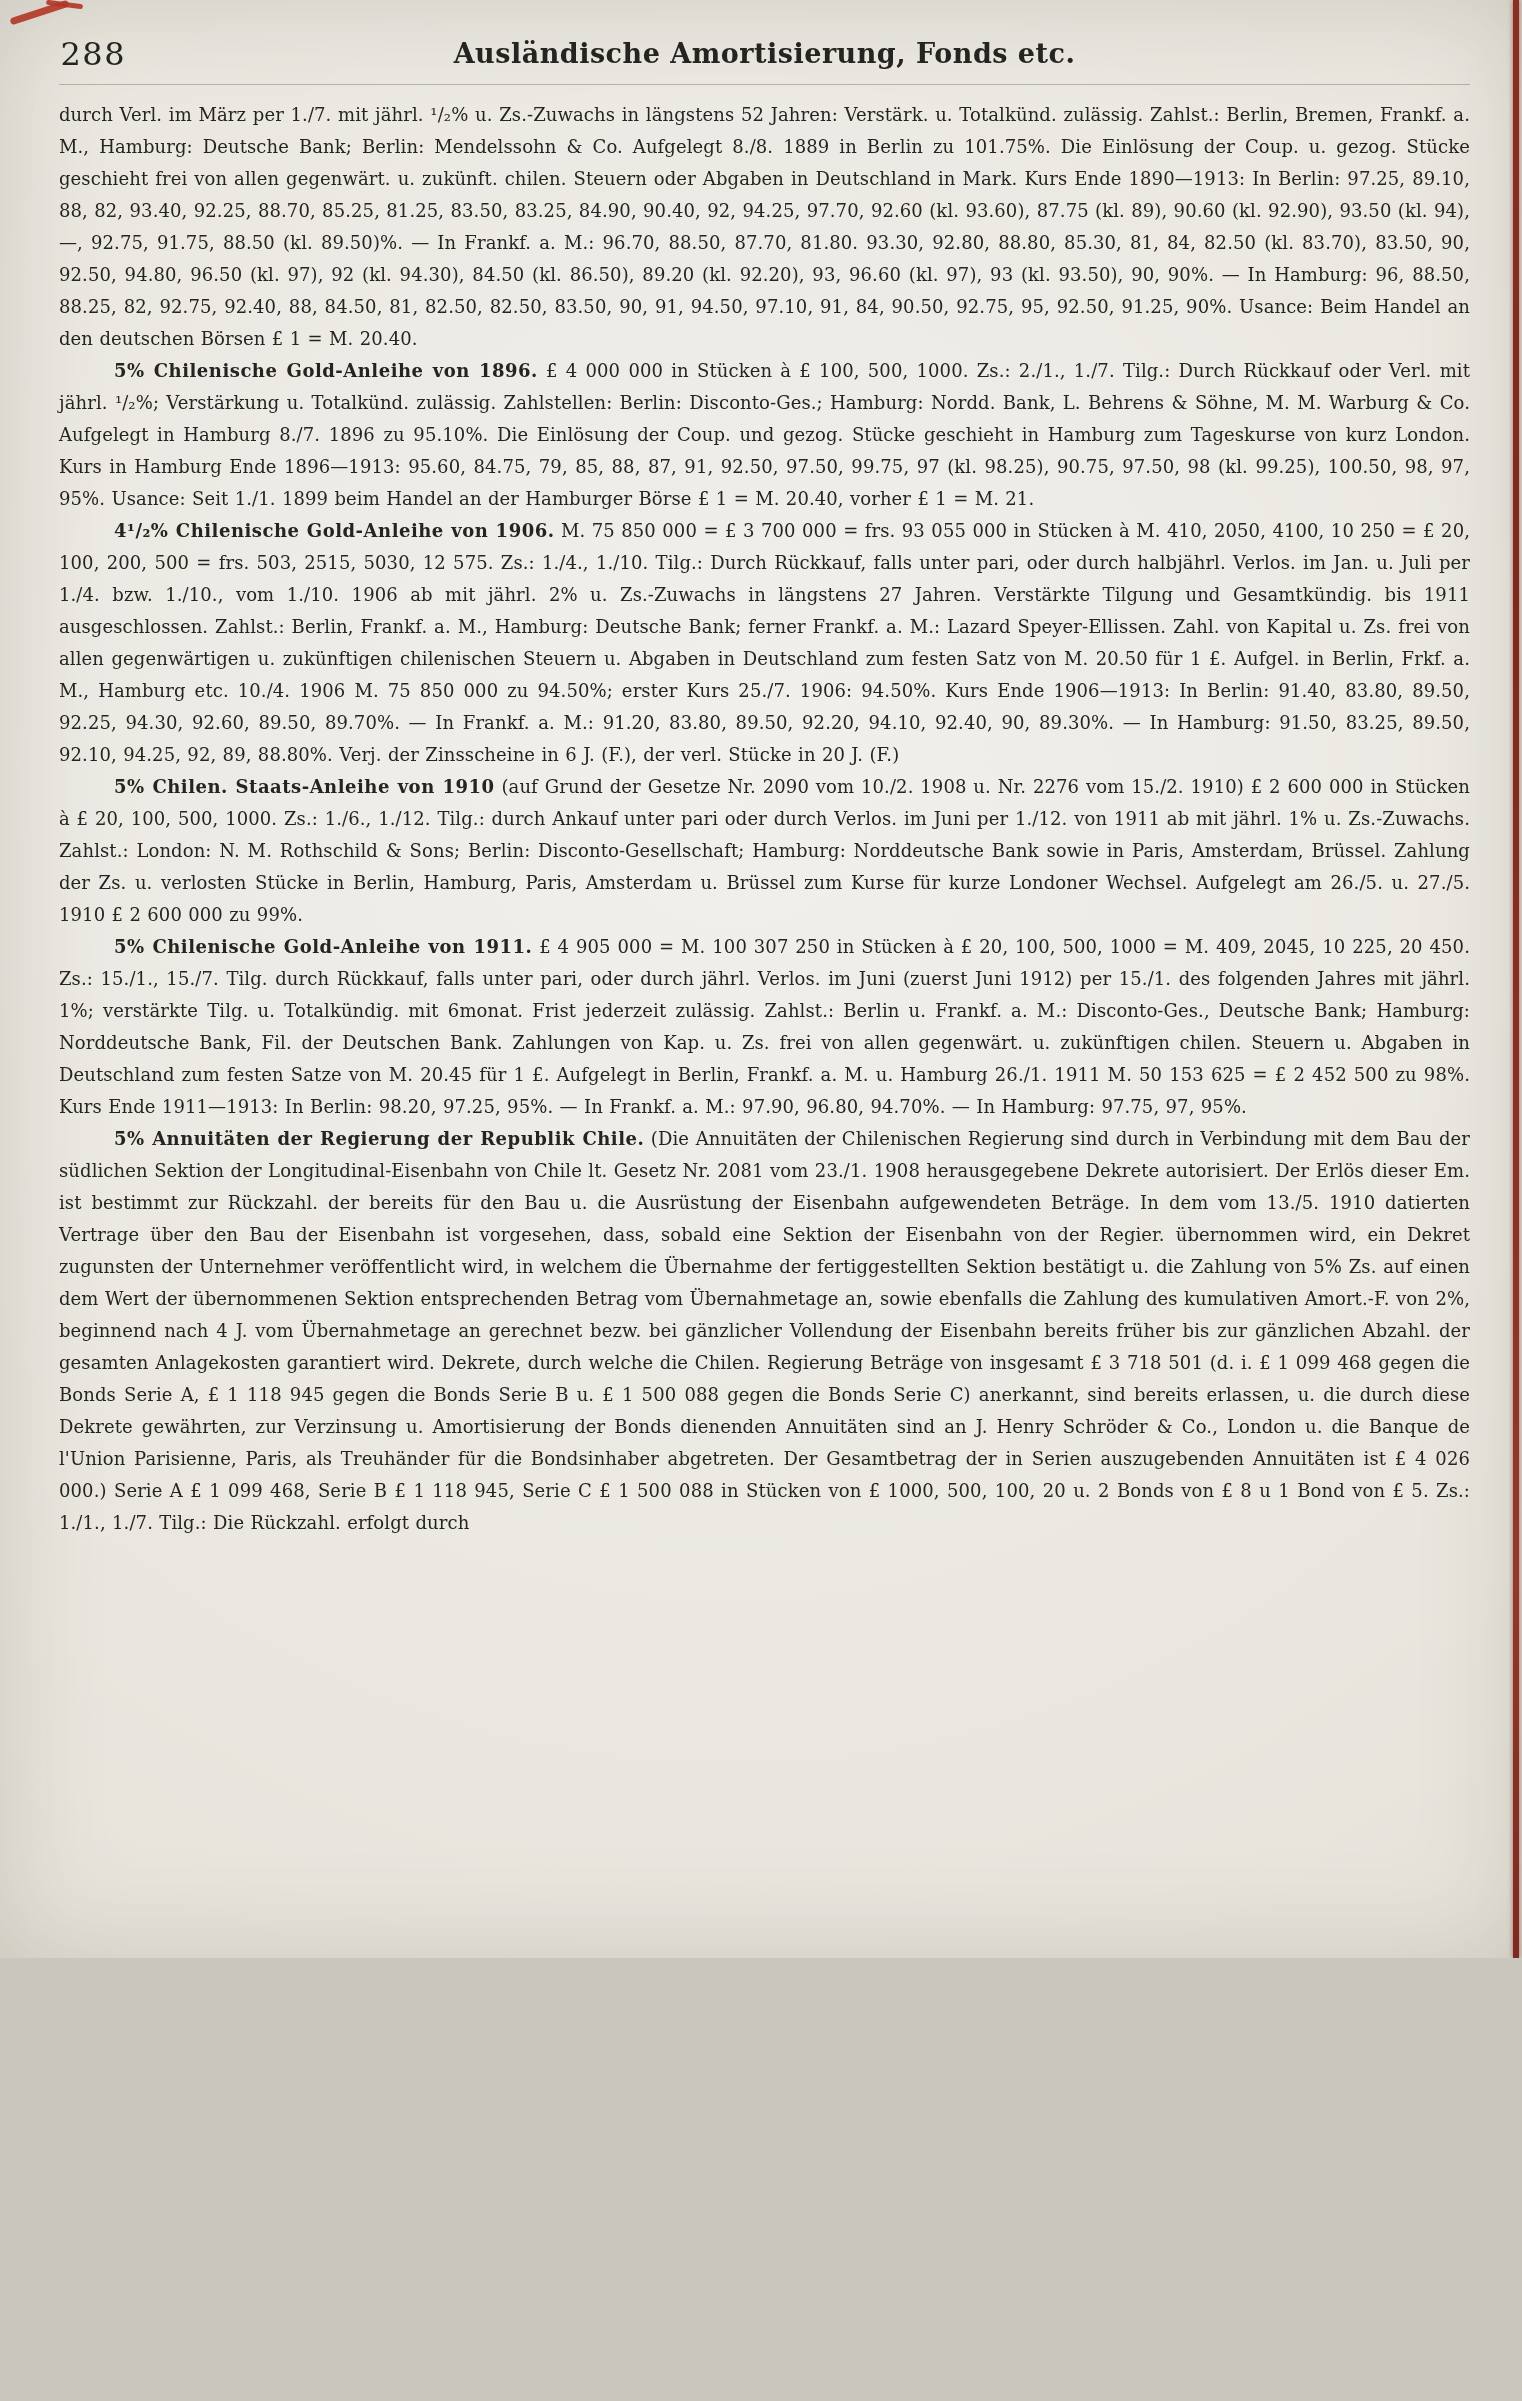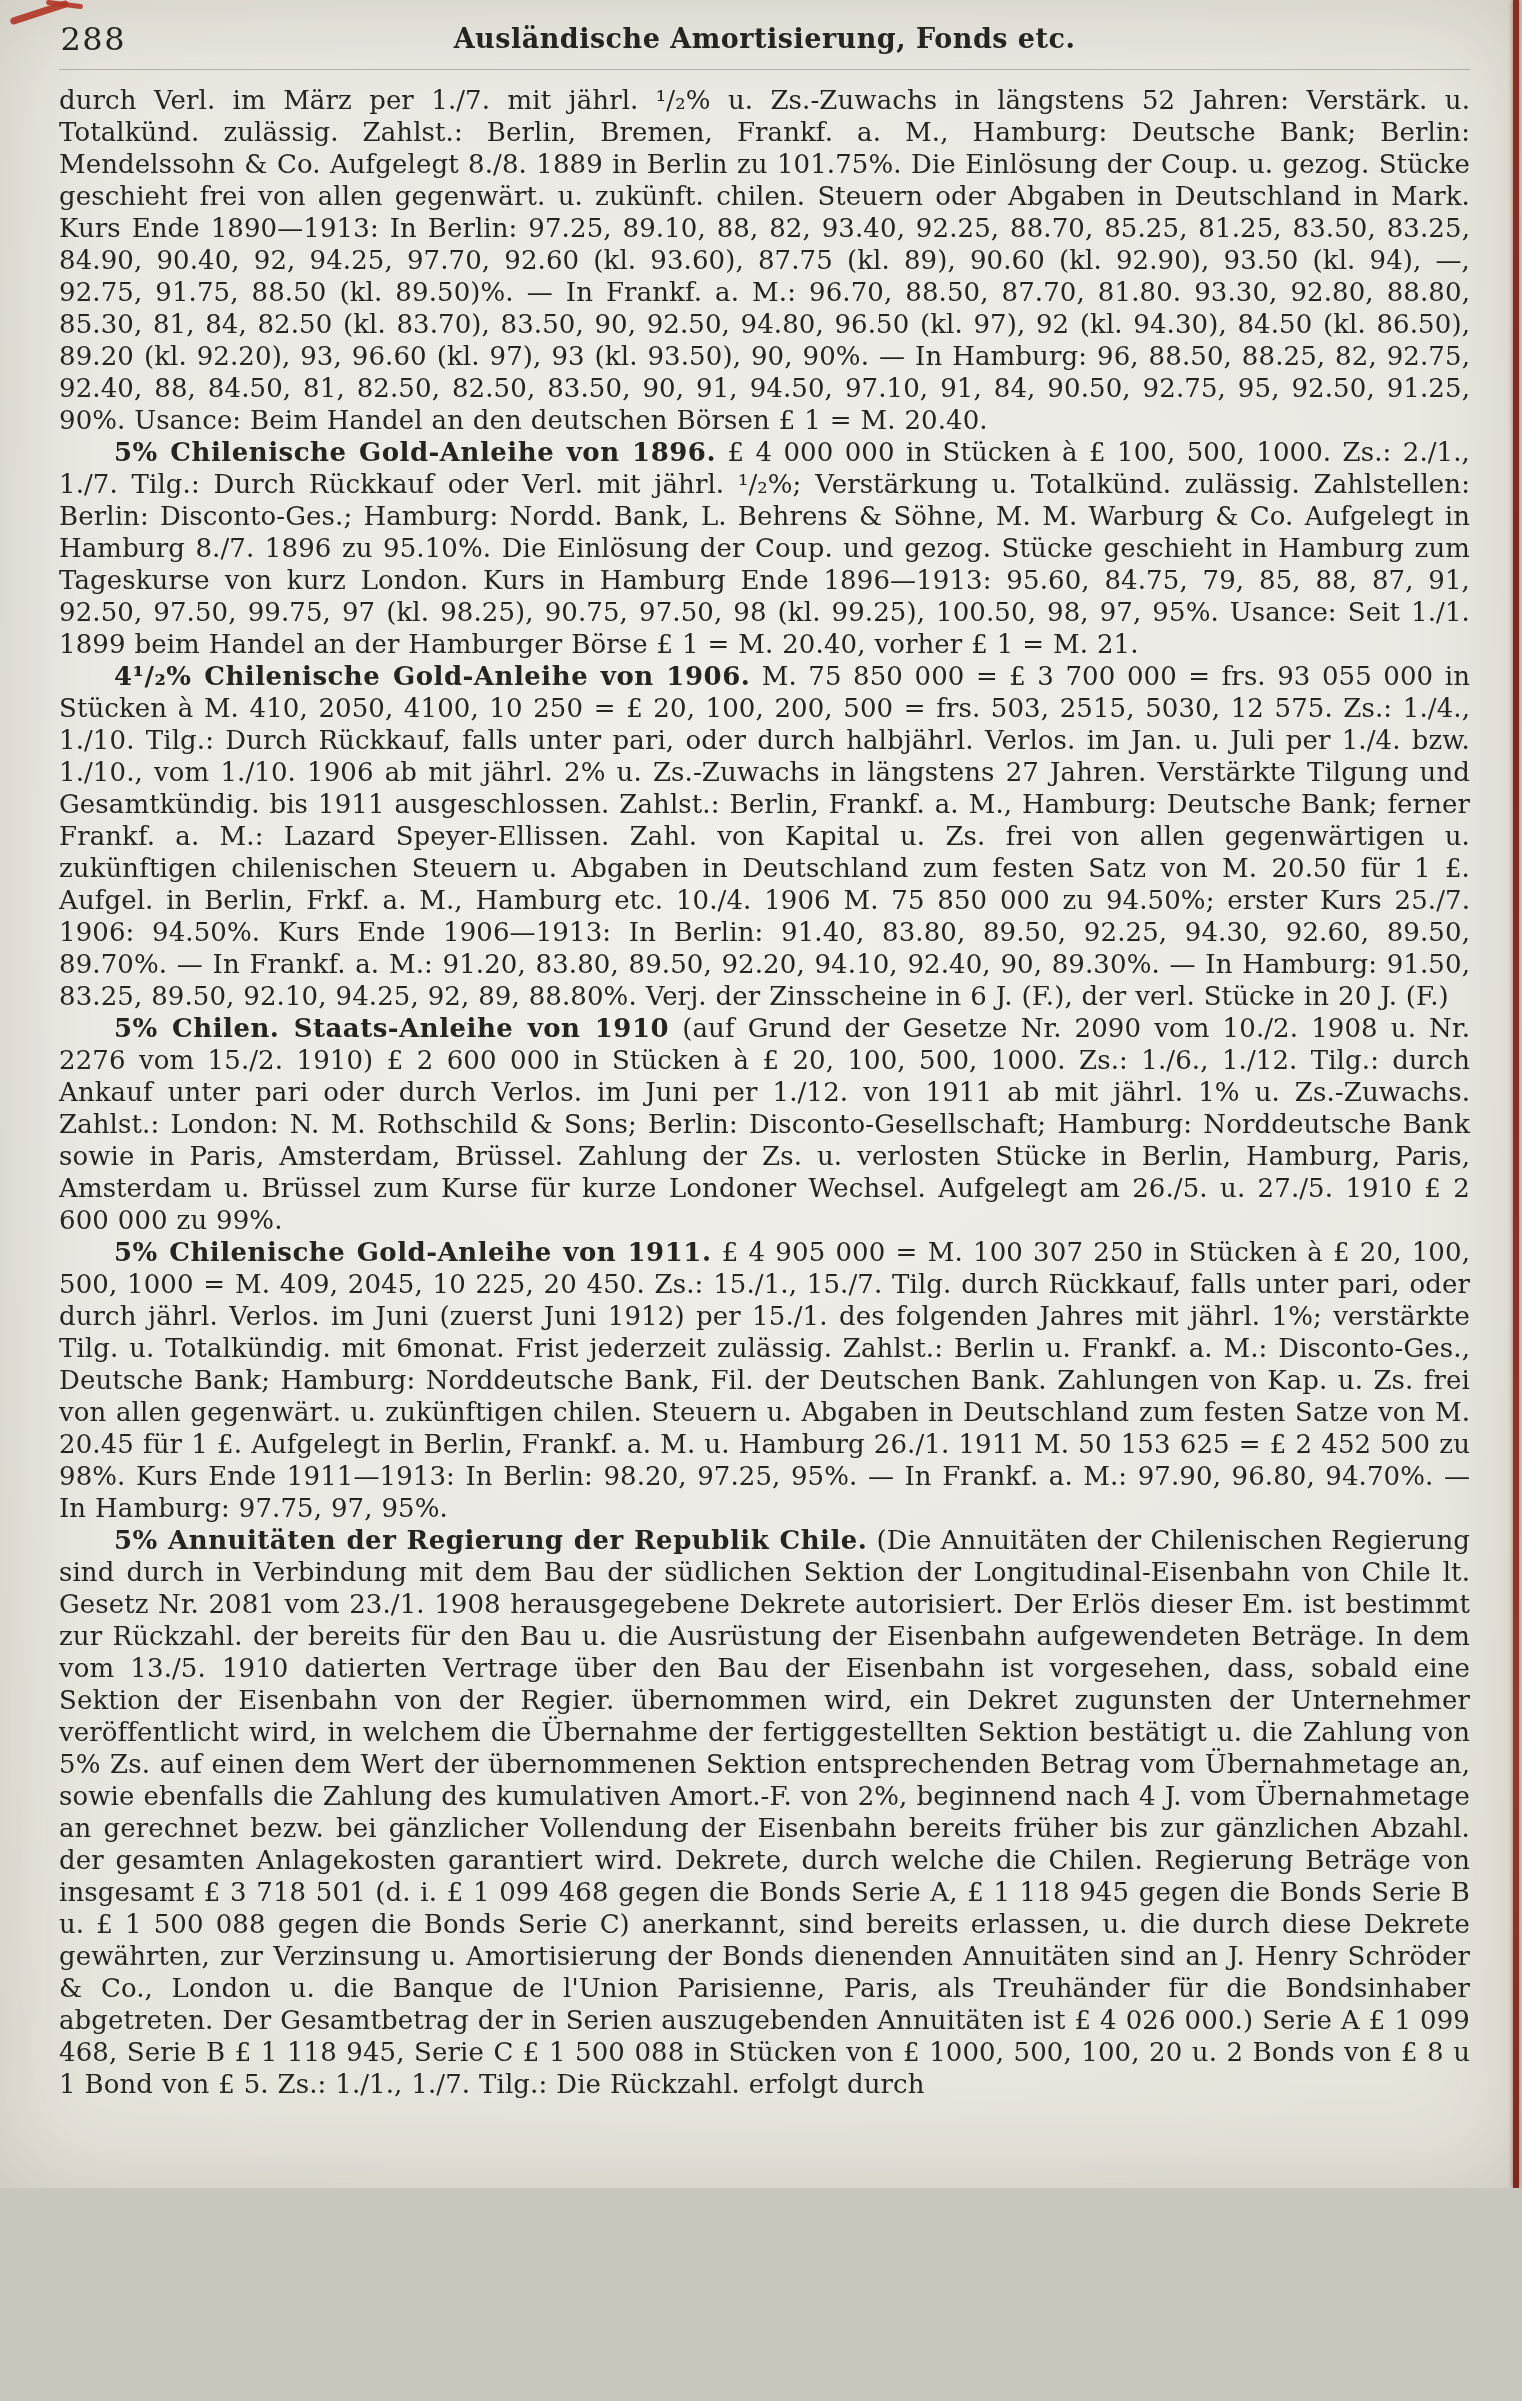--- a/index.html
+++ b/index.html
@@ -1,41 +1,41 @@
 <!DOCTYPE html>
 <html lang="de" style="--paper: #e7e4dc; --ink: #262420; --edge-red: #8a2f23; --artifact-red: #b03627;font-size:12px"><head>
 <meta charset="utf-8">
 <style>
   * { margin:0; padding:0; box-sizing:border-box; }
   html, body { background:#c9c6be; }
   .page {
     position:relative;
-    width:1523px; height:2188px;
+    width:1523px; height:1958px;
     overflow:hidden;
     background:
       radial-gradient(ellipse 140% 110% at 48% 40%, rgba(255,255,255,0.45) 0%, rgba(236,233,226,0) 60%),
       var(--paper, #e7e4dc);
     box-shadow: inset 0 0 107px rgba(90,80,60,0.20);
     color: var(--ink, #262420);
     font-family: "DejaVu Serif", "Liberation Serif", serif;
-    padding: 17px 53px 21px 59px;
+    padding: 32px 53px 21px 59px;
   }
   .running-head { position:relative; height:44px; }
   .page-number {
     position:absolute; left:1.5px; top:3px;
     font-size:32px; letter-spacing:1.5px;
   }
   .running-title {
     display:block; text-align:center;
     font-size:27px; font-weight:700; letter-spacing:0.5px;
     padding-top:6px;
   }
   .head-rule { height:1.5px; background:rgba(60,55,45,0.30); margin:7.6px 0 13.7px; }
   .page-body {
-    font-size:26px; line-height:32px;
+    font-size:18px; line-height:32px;
     text-align:justify;
     letter-spacing:0.1px; word-spacing:0.5px;
   }
   .entry { text-indent:55px; }
   .entry.first { text-indent:0; }
   .lead { font-weight:700; letter-spacing:0.5px;margin-top:48px; }
   
   .edge-line {
     position:absolute; top:0; right:3.8px; width:6px; height:100%;
     background: linear-gradient(to bottom,

